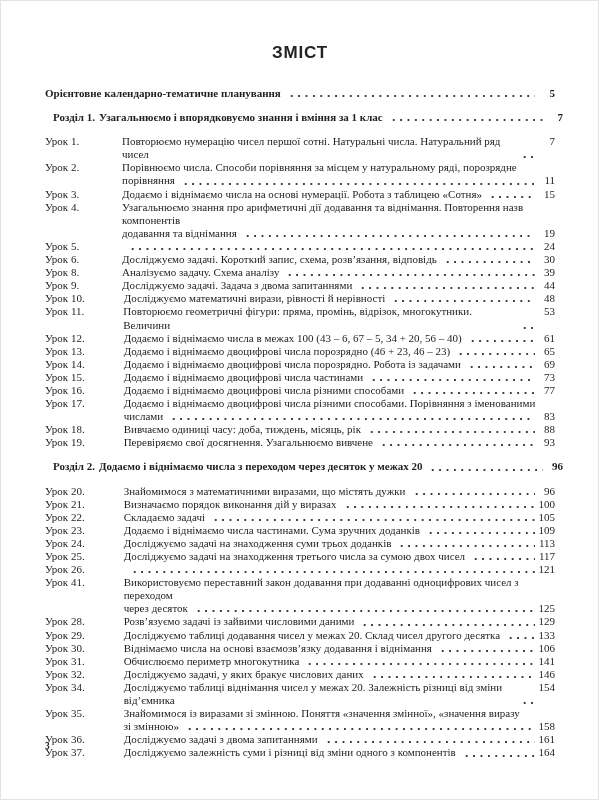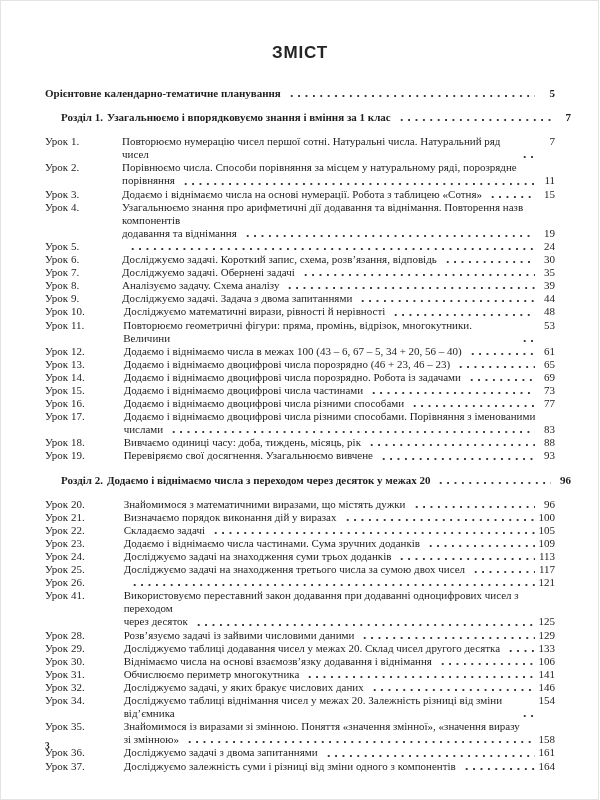--- a/index.html
+++ b/index.html
@@ -27,21 +27,21 @@
     font-size: 17px;
     letter-spacing: 0.8px;
     color: #242424;
   }
   .toc-list {
     font-size: 11px;
     line-height: 13.1px;
   }
   .entry { width: 100%; }
   .entry.front  { font-weight: 700; margin-bottom: 11px; }
-  .entry.chapter{ font-weight: 700; margin: 11px 16px; }
+  .entry.chapter{ font-weight: 700; margin: 11px 8px; }
   .entry.lesson { display: flex; align-items: flex-start; gap: 39px; }
   .lesson-label {
     flex: 0 0 38px;
     white-space: nowrap;
   }
   .entry-body { flex: 1 1 auto; min-width: 0; }
   .flexline {
     display: flex;
     align-items: baseline;
   }
@@ -147,30 +147,20 @@
         <div class="lesson-label">Урок 6.</div>
         <div class="entry-body">
           <div class="flexline">
             <span class="txt">Досліджуємо задачі. Короткий запис, схема, розв’язання, відповідь</span>
             <span class="leader"></span>
             <span class="pg">30</span>
           </div>
         </div>
       </div>
       <div class="entry lesson">
-        <div class="lesson-label">Урок 7.</div>
-        <div class="entry-body">
-          <div class="flexline">
-            <span class="txt">Досліджуємо задачі. Обернені задачі</span>
-            <span class="leader"></span>
-            <span class="pg">35</span>
-          </div>
-        </div>
-      </div>
-      <div class="entry lesson">
         <div class="lesson-label">Урок 8.</div>
         <div class="entry-body">
           <div class="flexline">
             <span class="txt">Аналізуємо задачу. Схема аналізу</span>
             <span class="leader"></span>
             <span class="pg">39</span>
           </div>
         </div>
       </div>
       <div class="entry lesson">

